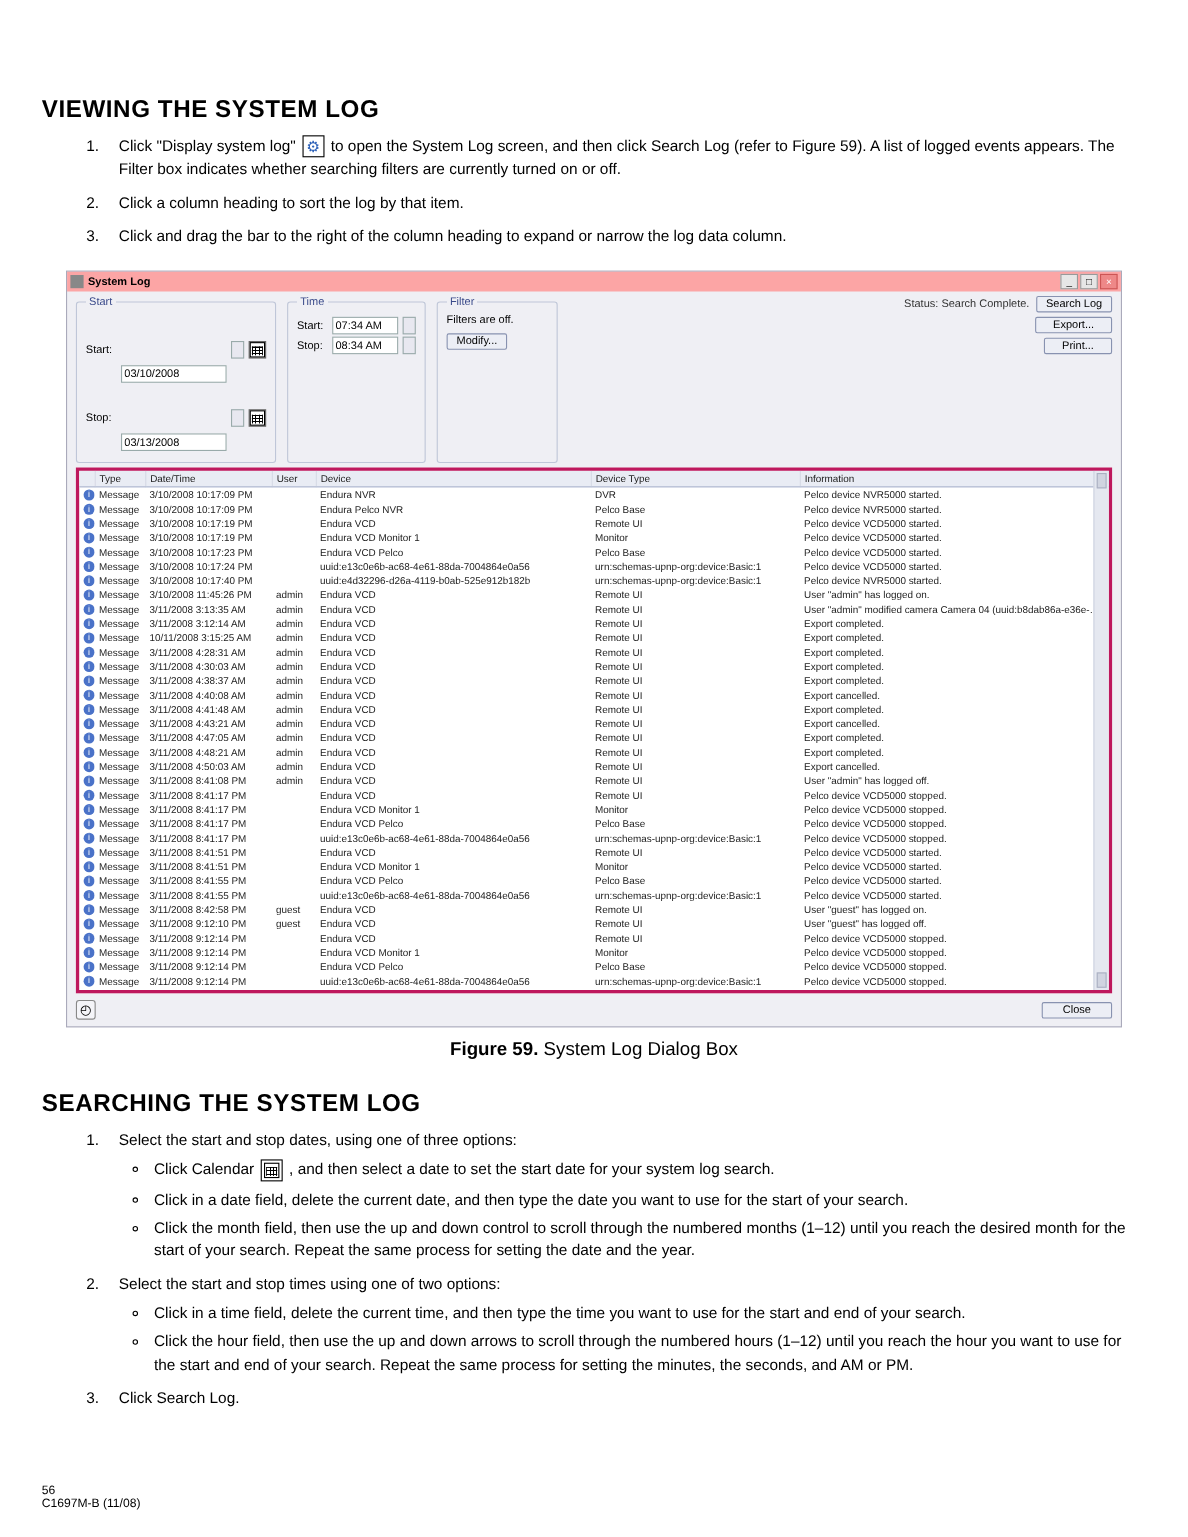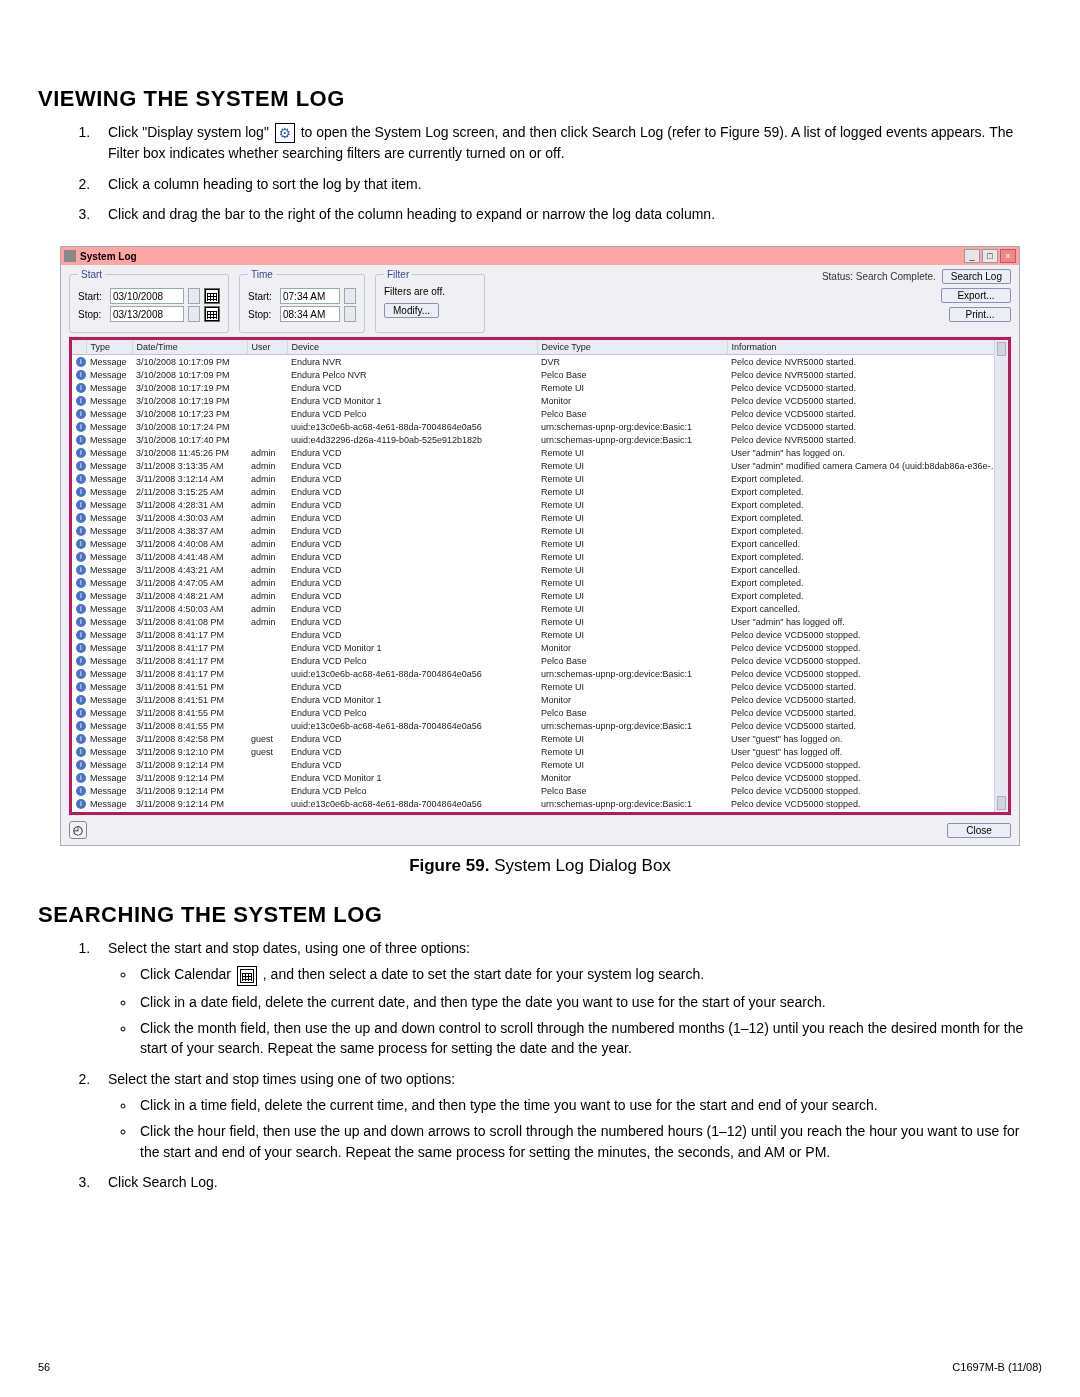--- a/index.html
+++ b/index.html
@@ -95,21 +95,21 @@
   }
   .fld-line { display: flex; align-items: center; gap: 4px; margin: 2px 0; }
   .fld-line label { width: 28px; }
   .inp {
     border: 1px solid #9aa;
     background: #fff;
     height: 16px;
     font-size: 10px;
     padding: 0 2px;
   }
-  .date-inp { width: 74px; }
+  .date-inp { width: 96px; margin-top: 44px; }
   .time-inp { width: 60px; }
   .spin {
     width: 12px; height: 16px;
     border: 1px solid #9aa;
     background: #e8e8f0;
     display: inline-block;
   }
   .cal-btn {
     width: 16px; height: 16px;
     border: 1px solid #666;
@@ -260,20 +260,21 @@
                 repeating-linear-gradient(90deg,#000 0 1px, transparent 1px 3px);
   }
 
   .page-footer {
     position: absolute;
     bottom: 24px;
     left: 38px; right: 38px;
     display: flex;
     justify-content: space-between;
     font-size: 11px;
+    flex-direction: column;
   }
 
   .h2-lower { margin-top: 6px; }
 </style>
 </head>
 <body>
 
 <div class="page">
 
   <h2 class="section-heading">VIEWING THE SYSTEM LOG</h2>
@@ -461,21 +462,21 @@
               <td>Message</td>
               <td>3/11/2008 3:12:14 AM</td>
               <td>admin</td>
               <td>Endura VCD</td>
               <td>Remote UI</td>
               <td>Export completed.</td>
             </tr>
             <tr>
               <td><span class="info-icon">i</span></td>
               <td>Message</td>
-              <td>2/11/2008 3:15:25 AM</td>
+              <td>10/11/2008 3:15:25 AM</td>
               <td>admin</td>
               <td>Endura VCD</td>
               <td>Remote UI</td>
               <td>Export completed.</td>
             </tr>
             <tr>
               <td><span class="info-icon">i</span></td>
               <td>Message</td>
               <td>3/11/2008 4:28:31 AM</td>
               <td>admin</td>

